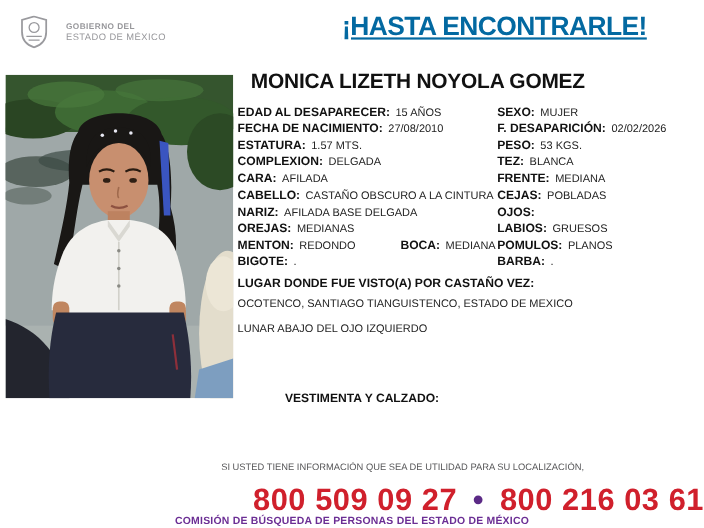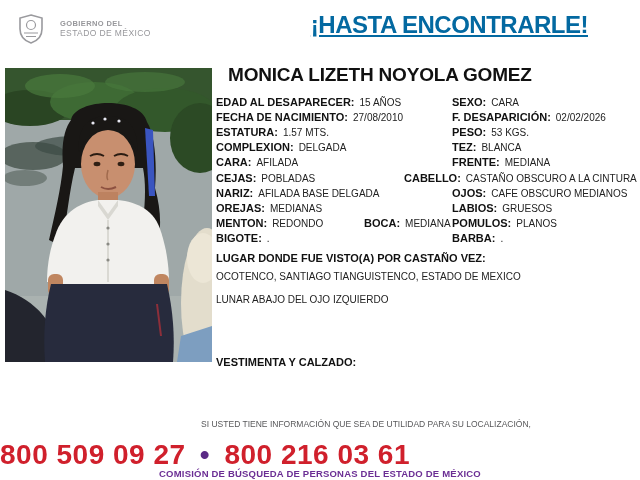--- a/index.html
+++ b/index.html
@@ -25,27 +25,27 @@
   .fcell{display:flex;align-items:baseline;}
   .fcell-left{width:236px;position:relative;}
   .fcell-right{flex:1;}
   .flabel{font-size:11px;font-weight:bold;color:#111;margin-right:5px;white-space:nowrap;}
   .fvalue{font-size:10px;color:#222;white-space:nowrap;}
   .boca{position:absolute;left:134px;top:0;display:flex;align-items:baseline;margin-left:14px;}
   .section{position:absolute;left:216px;}
   .section .flabel{display:block;margin:0 0 2px 0;}
   .sec-lugar{top:252px;}
   .sec-senas{top:289px;}
-  .sec-vestimenta{top:356px;}
+  .sec-vestimenta{top:356px;margin-left:43px;}
   .footer-info{
     position:absolute;top:419px;left:0;width:640px;box-sizing:border-box;
     padding-left:60px;text-align:center;font-size:8.5px;color:#58585a;line-height:1.3;margin-left:16px;
   }
   .phones{
-    position:absolute;top:439px;left:0;width:640px;text-align:left;
+    position:absolute;top:439px;left:0;width:640px;text-align:right;
     font-size:28px;font-weight:800;color:#D0202C;letter-spacing:.5px;white-space:nowrap;
   }
   .phones .sep{color:#5B2A86;padding:0 6px;}
   .org{
     position:absolute;top:468px;left:0;width:640px;text-align:center;
     font-size:9.5px;font-weight:bold;color:#6B2E94;letter-spacing:.2px;
   }
 </style>
 </head>
 <body>
@@ -130,21 +130,21 @@
 
   <div class="fields">
 
     <div class="frow">
       <div class="fcell fcell-left">
         <span class="flabel">EDAD AL DESAPARECER:</span>
         <span class="fvalue">15 AÑOS</span>
       </div>
       <div class="fcell fcell-right">
         <span class="flabel">SEXO:</span>
-        <span class="fvalue">CARA</span>
+        <span class="fvalue">MUJER</span>
       </div>
     </div>
 
     <div class="frow">
       <div class="fcell fcell-left">
         <span class="flabel">FECHA DE NACIMIENTO:</span>
         <span class="fvalue">27/08/2010</span>
       </div>
       <div class="fcell fcell-right">
         <span class="flabel">F. DESAPARICIÓN:</span>
@@ -179,38 +179,37 @@
         <span class="flabel">CARA:</span>
         <span class="fvalue">AFILADA</span>
       </div>
       <div class="fcell fcell-right">
         <span class="flabel">FRENTE:</span>
         <span class="fvalue">MEDIANA</span>
       </div>
     </div>
 
     <div class="frow">
+      <div class="fcell fcell-left">
+        <span class="flabel">CABELLO:</span>
+        <span class="fvalue">CASTAÑO OBSCURO A LA CINTURA</span>
+      </div>
       <div class="fcell fcell-right">
         <span class="flabel">CEJAS:</span>
         <span class="fvalue">POBLADAS</span>
       </div>
-      <div class="fcell fcell-left">
-        <span class="flabel">CABELLO:</span>
-        <span class="fvalue">CASTAÑO OBSCURO A LA CINTURA</span>
-      </div>
     </div>
 
     <div class="frow">
       <div class="fcell fcell-left">
         <span class="flabel">NARIZ:</span>
         <span class="fvalue">AFILADA BASE DELGADA</span>
       </div>
       <div class="fcell fcell-right">
         <span class="flabel">OJOS:</span>
-        <span class="fvalue">CAFE OBSCURO MEDIANOS</span>
       </div>
     </div>
 
     <div class="frow">
       <div class="fcell fcell-left">
         <span class="flabel">OREJAS:</span>
         <span class="fvalue">MEDIANAS</span>
       </div>
       <div class="fcell fcell-right">
         <span class="flabel">LABIOS:</span>

